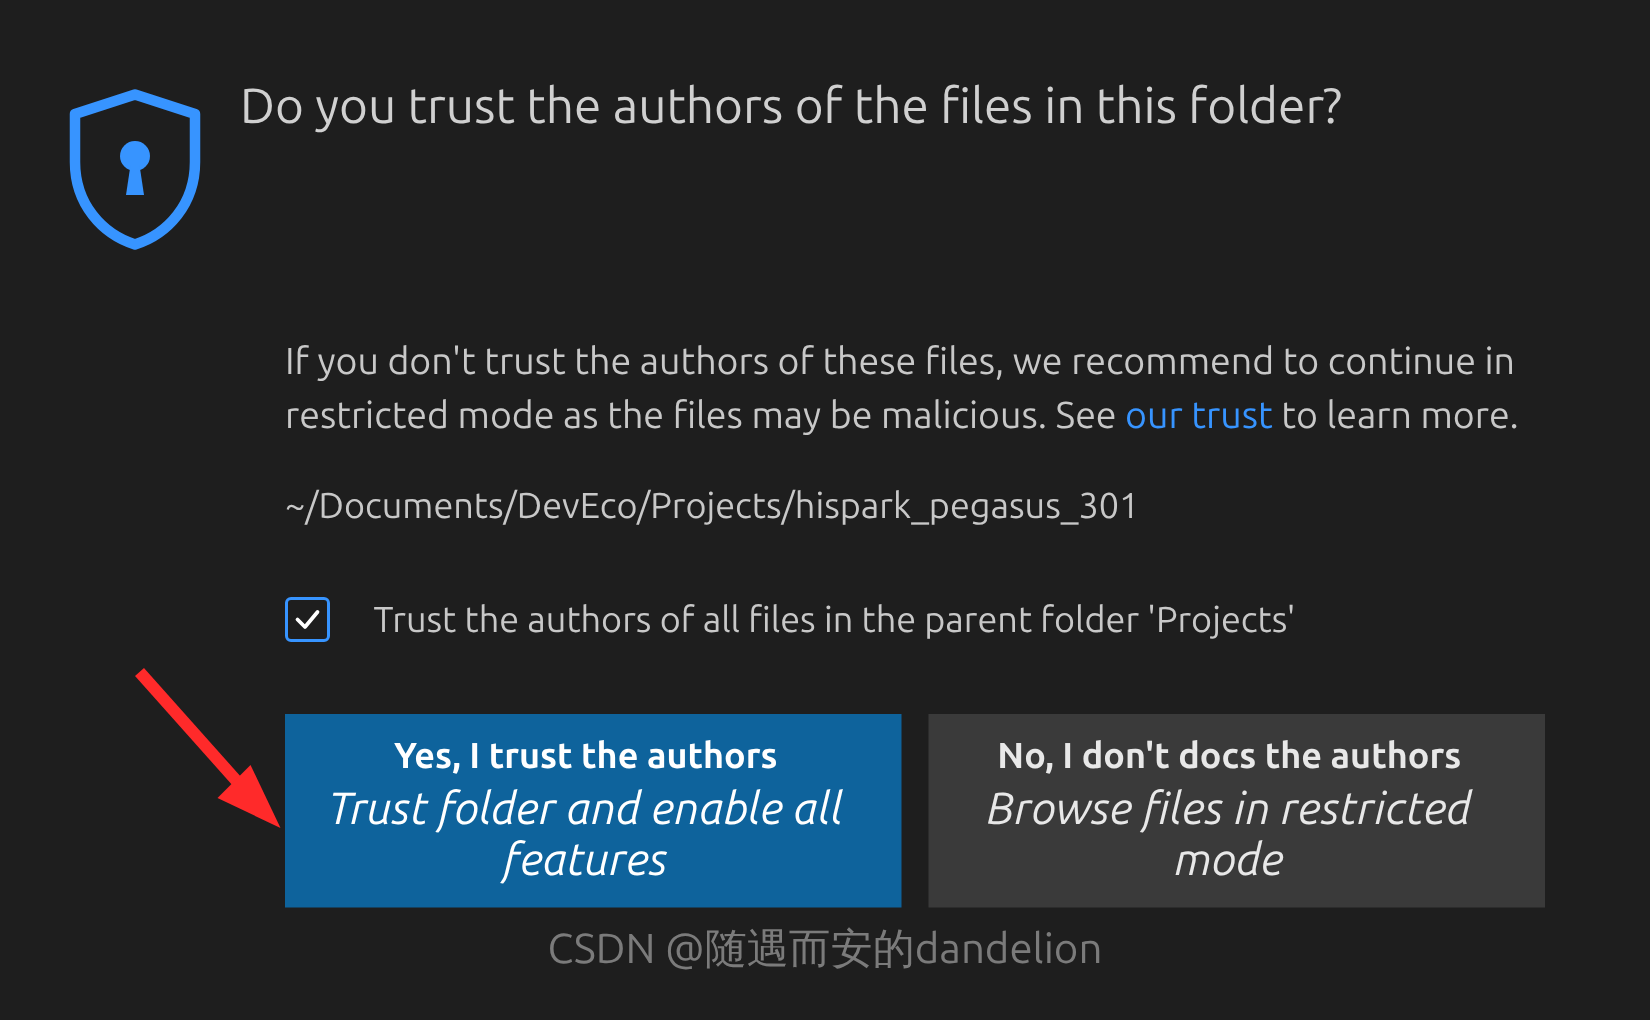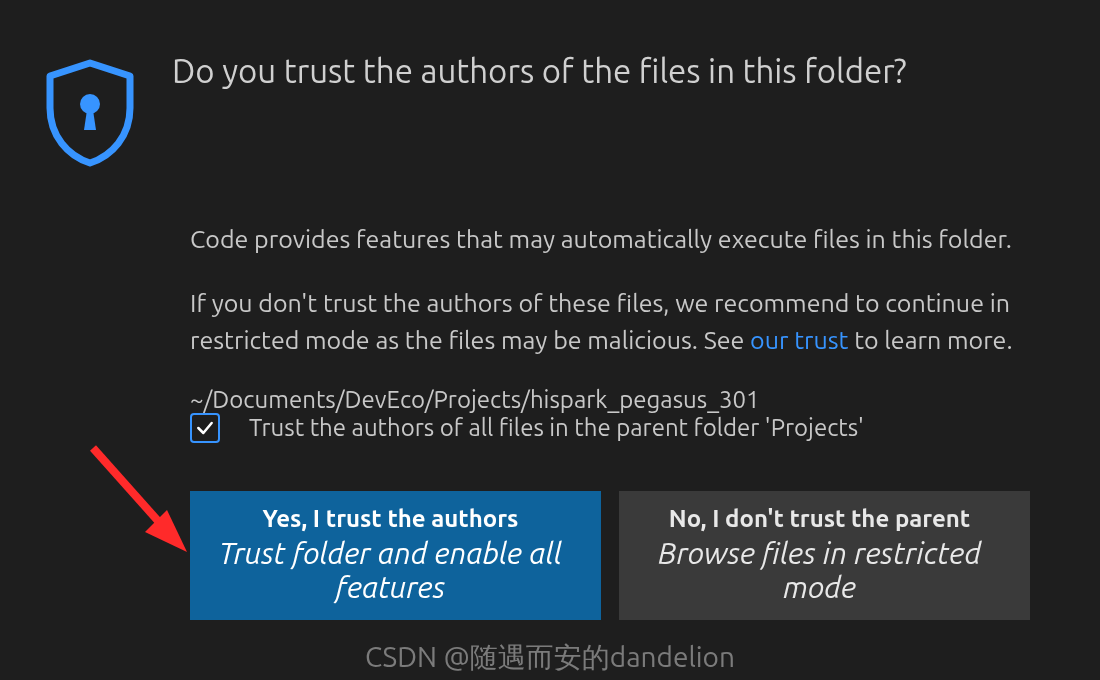--- a/index.html
+++ b/index.html
@@ -15,21 +15,21 @@
       color: #cccccc;
       overflow: hidden;
       position: relative;
     }
     .dialog {
       padding: 50px 40px 30px 40px;
     }
     .header-row {
       display: flex;
       align-items: flex-start;
-      gap: 32px;
+      gap: 20px;
       margin-bottom: 50px;
       text-align: center;
     }
     .shield-wrap {
       flex-shrink: 0;
       padding-top: 8px;
     }
     .title {
       font-size: 33px;
       color: #d0d0d0;
@@ -47,20 +47,21 @@
       margin-bottom: 28px;
       font-weight: 400;
     }
     .link {
       color: #3794ff;
       text-decoration: none;
     }
     .path {
       font-size: 24px;
       color: #c8c8c8;
+      margin-bottom: 48px;
     }
     .checkbox-row {
       display: flex;
       align-items: center;
       gap: 29px;
       margin-bottom: 48px;
     }
     .checkbox {
       width: 30px;
       height: 30px;
@@ -114,21 +115,21 @@
       display: block;
     }
     .arrow-overlay {
       position: absolute;
       left: 75px;
       top: 430px;
       pointer-events: none;
     }
     .watermark {
       position: absolute;
-      bottom: 3px;
+      bottom: 28px;
       left: 50%;
       transform: translateX(-50%);
       font-size: 28px;
       color: rgba(200,200,200,0.55);
       white-space: nowrap;
       pointer-events: none;
     }
   </style>
 </head>
 <body>
@@ -139,21 +140,20 @@
       <svg width="100" height="110" viewBox="0 0 100 110">
         <path d="M50 5 L90 18 L90 50 C90 78 72 98 50 105 C28 98 10 78 10 50 L10 18 Z" fill="none" stroke="#3794ff" stroke-width="7" stroke-linejoin="round"></path>
         <circle cx="50" cy="46" r="10" fill="#3794ff"></circle>
         <path d="M47 52 L44 72 L56 72 L53 52 Z" fill="#3794ff"></path>
       </svg>
     </div>
     <h1 class="title">Do you trust the authors of the files in this folder?</h1>
   </div>
 
   <div class="body-content">
-    <p class="para">Code provides features that may automatically execute files in this folder.</p>
     <p class="para">
       <span>If you don't trust the authors of these files, we recommend to continue in restricted mode as the files may be malicious. See </span><a href="#" class="link">our trust</a><span> to learn more.</span>
     </p>
     <p class="path">~/Documents/DevEco/Projects/hispark_pegasus_301</p>
 
     <div class="checkbox-row">
       <div class="checkbox">
         <svg viewBox="0 0 24 24">
             <path d="M4 12 L10 18 L20 6" fill="none" stroke="#ffffff" stroke-width="3" stroke-linecap="round" stroke-linejoin="round"></path>
           </svg>
@@ -161,21 +161,21 @@
       <span class="checkbox-label">Trust the authors of all files in the parent folder 'Projects'</span>
     </div>
   </div>
 
   <div class="button-row">
     <button class="btn btn-primary">
       <span class="btn-title">Yes, I trust the authors</span>
       <span class="btn-sub">Trust folder and enable all features</span>
     </button>
     <button class="btn btn-secondary">
-      <span class="btn-title">No, I don't trust the parent</span>
+      <span class="btn-title">No, I don't docs the authors</span>
       <span class="btn-sub">Browse files in restricted mode</span>
     </button>
   </div>
 </div>
 
 <div class="arrow-overlay">
   <svg width="130" height="140" viewBox="0 0 130 140">
     <line x1="18" y1="18" x2="100" y2="110" stroke="#ff2a2a" stroke-width="8"></line>
     <polygon points="112,122 70,102 92,80" fill="#ff2a2a"></polygon>
   </svg>

